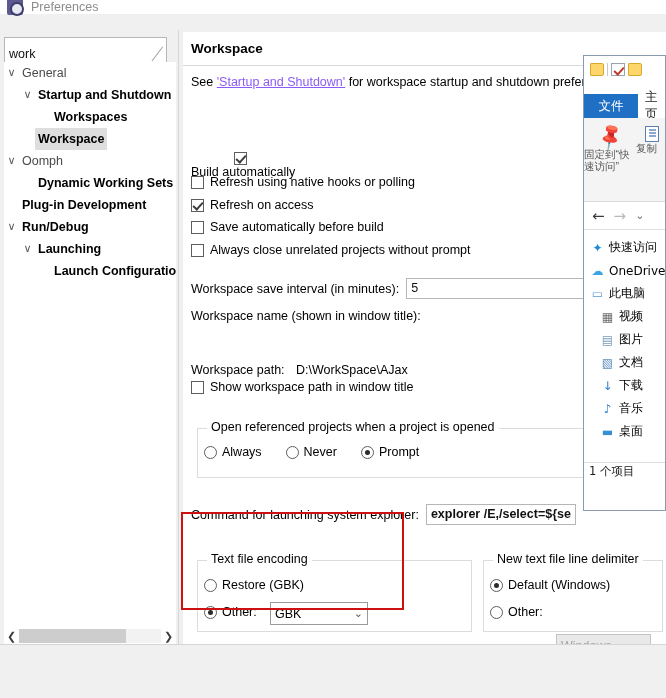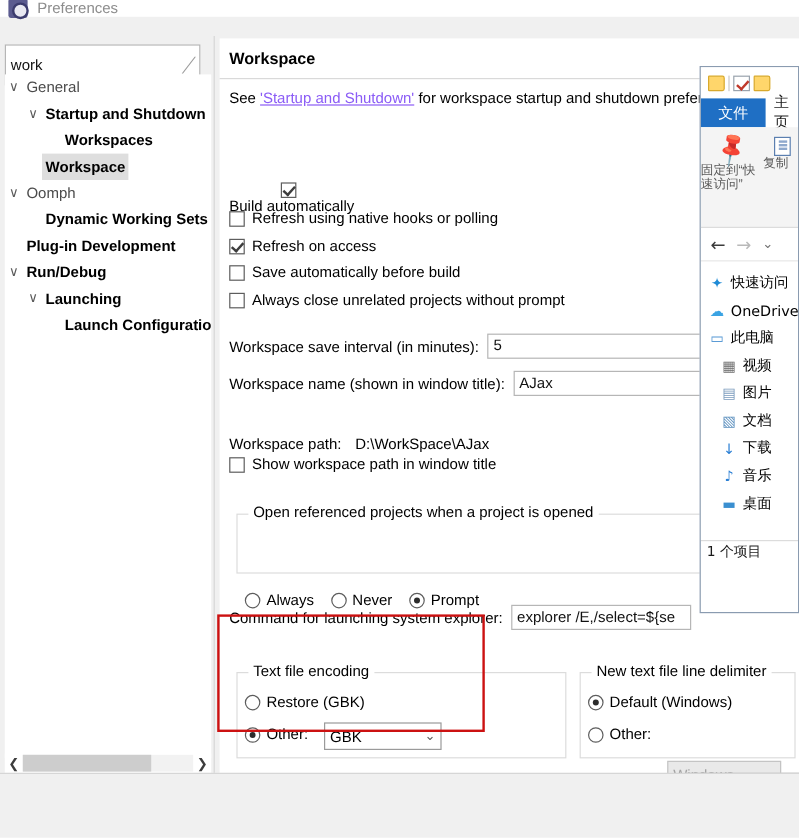--- a/index.html
+++ b/index.html
@@ -134,21 +134,21 @@
     background:#fff; border:1px solid #8a9bb0; overflow:hidden;
   }
   .ex-qat { height:26px; background:#fff; display:flex; align-items:center; gap:3px; padding-left:6px; }
   .ex-folder-ic { width:14px; height:13px; background:#ffd66b; border:1px solid #d8a92c; border-radius:1px 2px 2px 1px; flex:none; }
   .ex-sep { width:1px; height:13px; background:#c9c9c9; }
   .ex-check-ic { width:14px; height:13px; background:#fff; border:1px solid #9aa3ad; position:relative; flex:none; }
   .ex-check-ic::after {
     content:""; position:absolute; left:4px; top:1px; width:4px; height:8px;
     border:solid #c0392b; border-width:0 2px 2px 0; transform:rotate(42deg);
   }
-  .ex-tabs { height:24px; display:flex; align-items:stretch; }
+  .ex-tabs { height:24px; display:flex; align-items:stretch;margin-top:12px; }
   .ex-tab-file {
     width:54px; background:#1f6fc4; color:#fff; font-size:12.5px;
     display:flex; align-items:center; justify-content:center;
     font-family:"DejaVu Sans", sans-serif;
   }
   .ex-tab-home {
     flex:1; color:#1a1a1a; font-size:12.5px; display:flex; align-items:center;
     padding-left:7px; font-family:"DejaVu Sans", sans-serif;
   }
   .ex-ribbon { height:84px; background:#f4f4f4; border-bottom:1px solid #dcdcdc; position:relative; display:flex; }
@@ -279,54 +279,53 @@
         </div>
       </div>
 
     <div class="field-row" style="top:246px;">
       <span class="lbl">Workspace save interval (in minutes):</span>
       <span class="tinput" style="width:230px;">5</span>
     </div>
 
     <div class="field-row" style="top:277px;">
       <span class="lbl">Workspace name (shown in window title):</span>
-      <span class="tinput" style="width:175px;">AJax</span>
     </div>
 
     <div class="static-row" style="top:331px;">
       <span>Workspace path:</span>
       <span style="padding-left:8px;">D:\WorkSpace\AJax</span>
     </div>
 
     <div class="chk-row" style="top:348px;">
       <span class="cbox"></span>
       <span>Show workspace path in window title</span>
     </div>
 
     <div class="groupbox" style="left:14px; top:396px; width:452px; height:50px;">
       <div class="gtitle">Open referenced projects when a project is opened</div>
-      <div id="openref-host" style="position:absolute; left:6px; top:16px; display:flex; gap:14px;margin-top:48px;">
+      <div id="openref-host" style="position:absolute; left:6px; top:16px; display:flex; gap:24px;">
           <div class="radio-row">
             <span class="rbox"></span>
             <span>Always</span>
           </div>
           <div class="radio-row">
             <span class="rbox"></span>
             <span>Never</span>
           </div>
           <div class="radio-row">
             <span class="rbox on"></span>
             <span>Prompt</span>
           </div>
         </div>
     </div>
 
     <div class="field-row" style="top:472px;">
       <span class="lbl">Command for launching system explorer:</span>
-      <span class="tinput" style="width:150px;">explorer /E,/select=${se</span>
+      <span class="tinput" style="width:150px;font-weight:bold;">explorer /E,/select=${se</span>
     </div>
 
     <div class="groupbox" style="left:14px; top:528px; width:275px; height:72px;">
       <div class="gtitle">Text file encoding</div>
       <div class="radio-row" style="position:absolute; left:6px; top:17px;">
         <span class="rbox"></span>
         <span>Restore (GBK)</span>
       </div>
       <div class="radio-row" style="position:absolute; left:6px; top:44px;">
         <span class="rbox on"></span>

